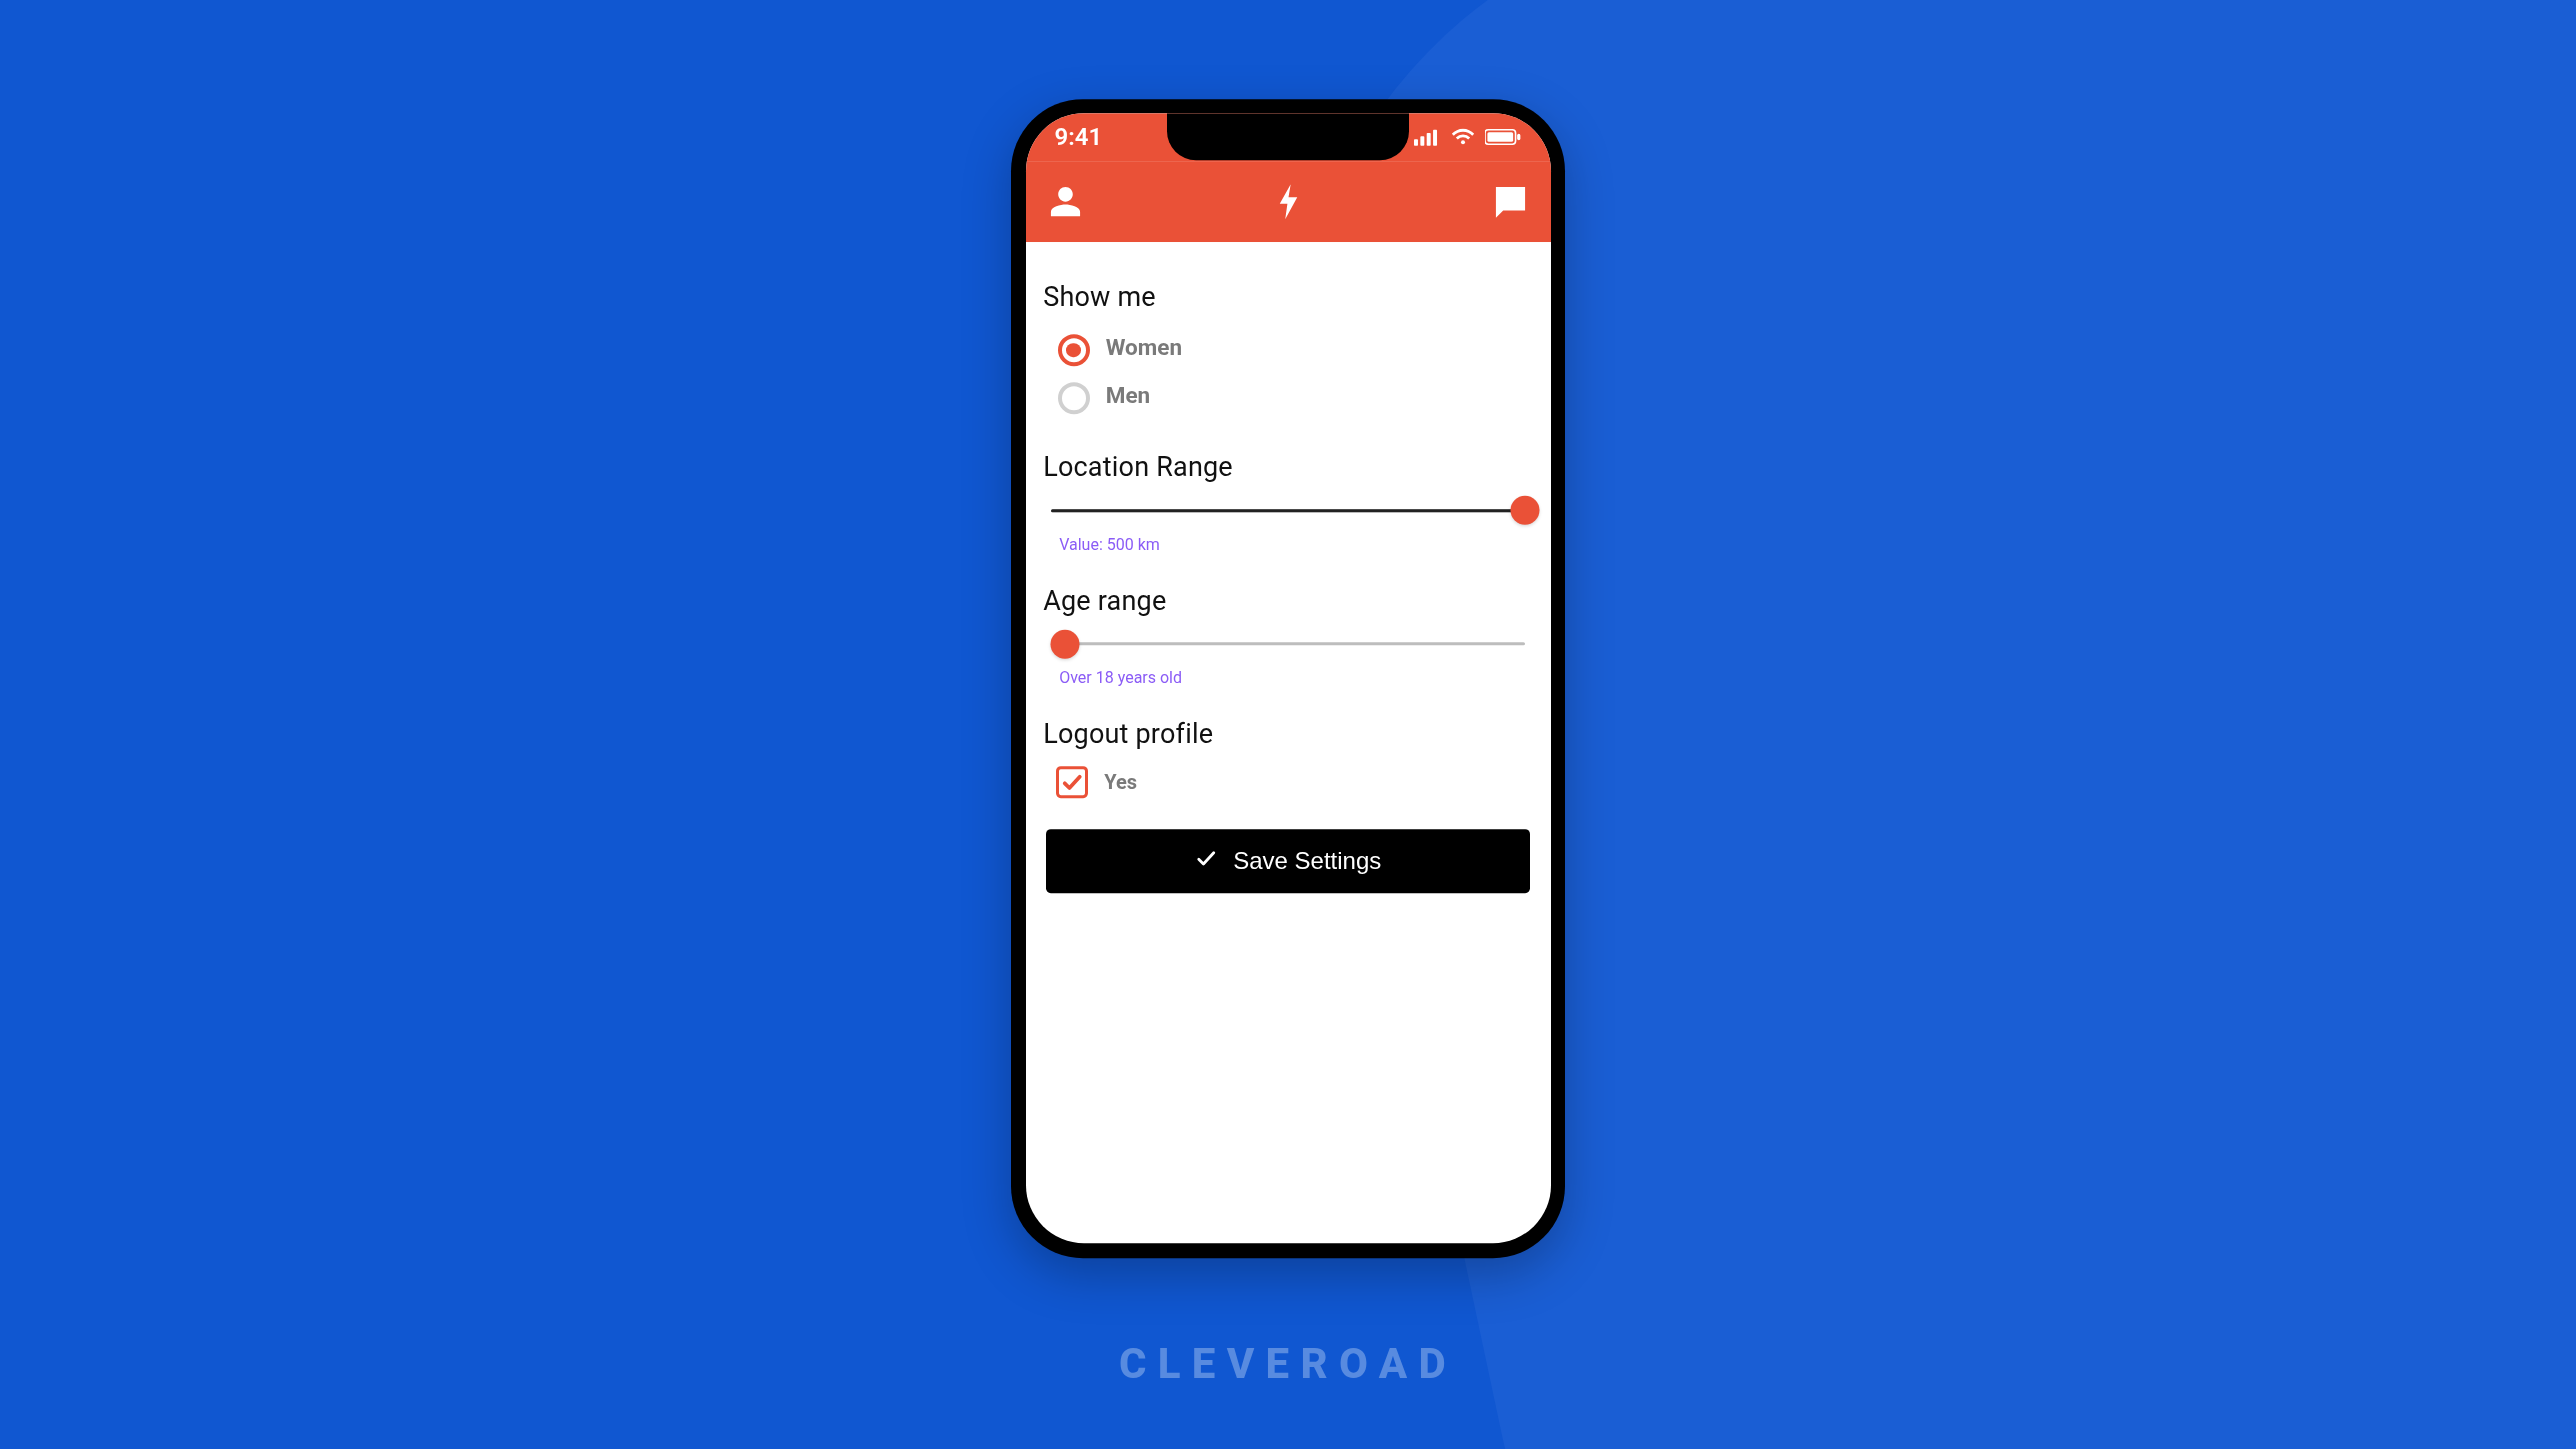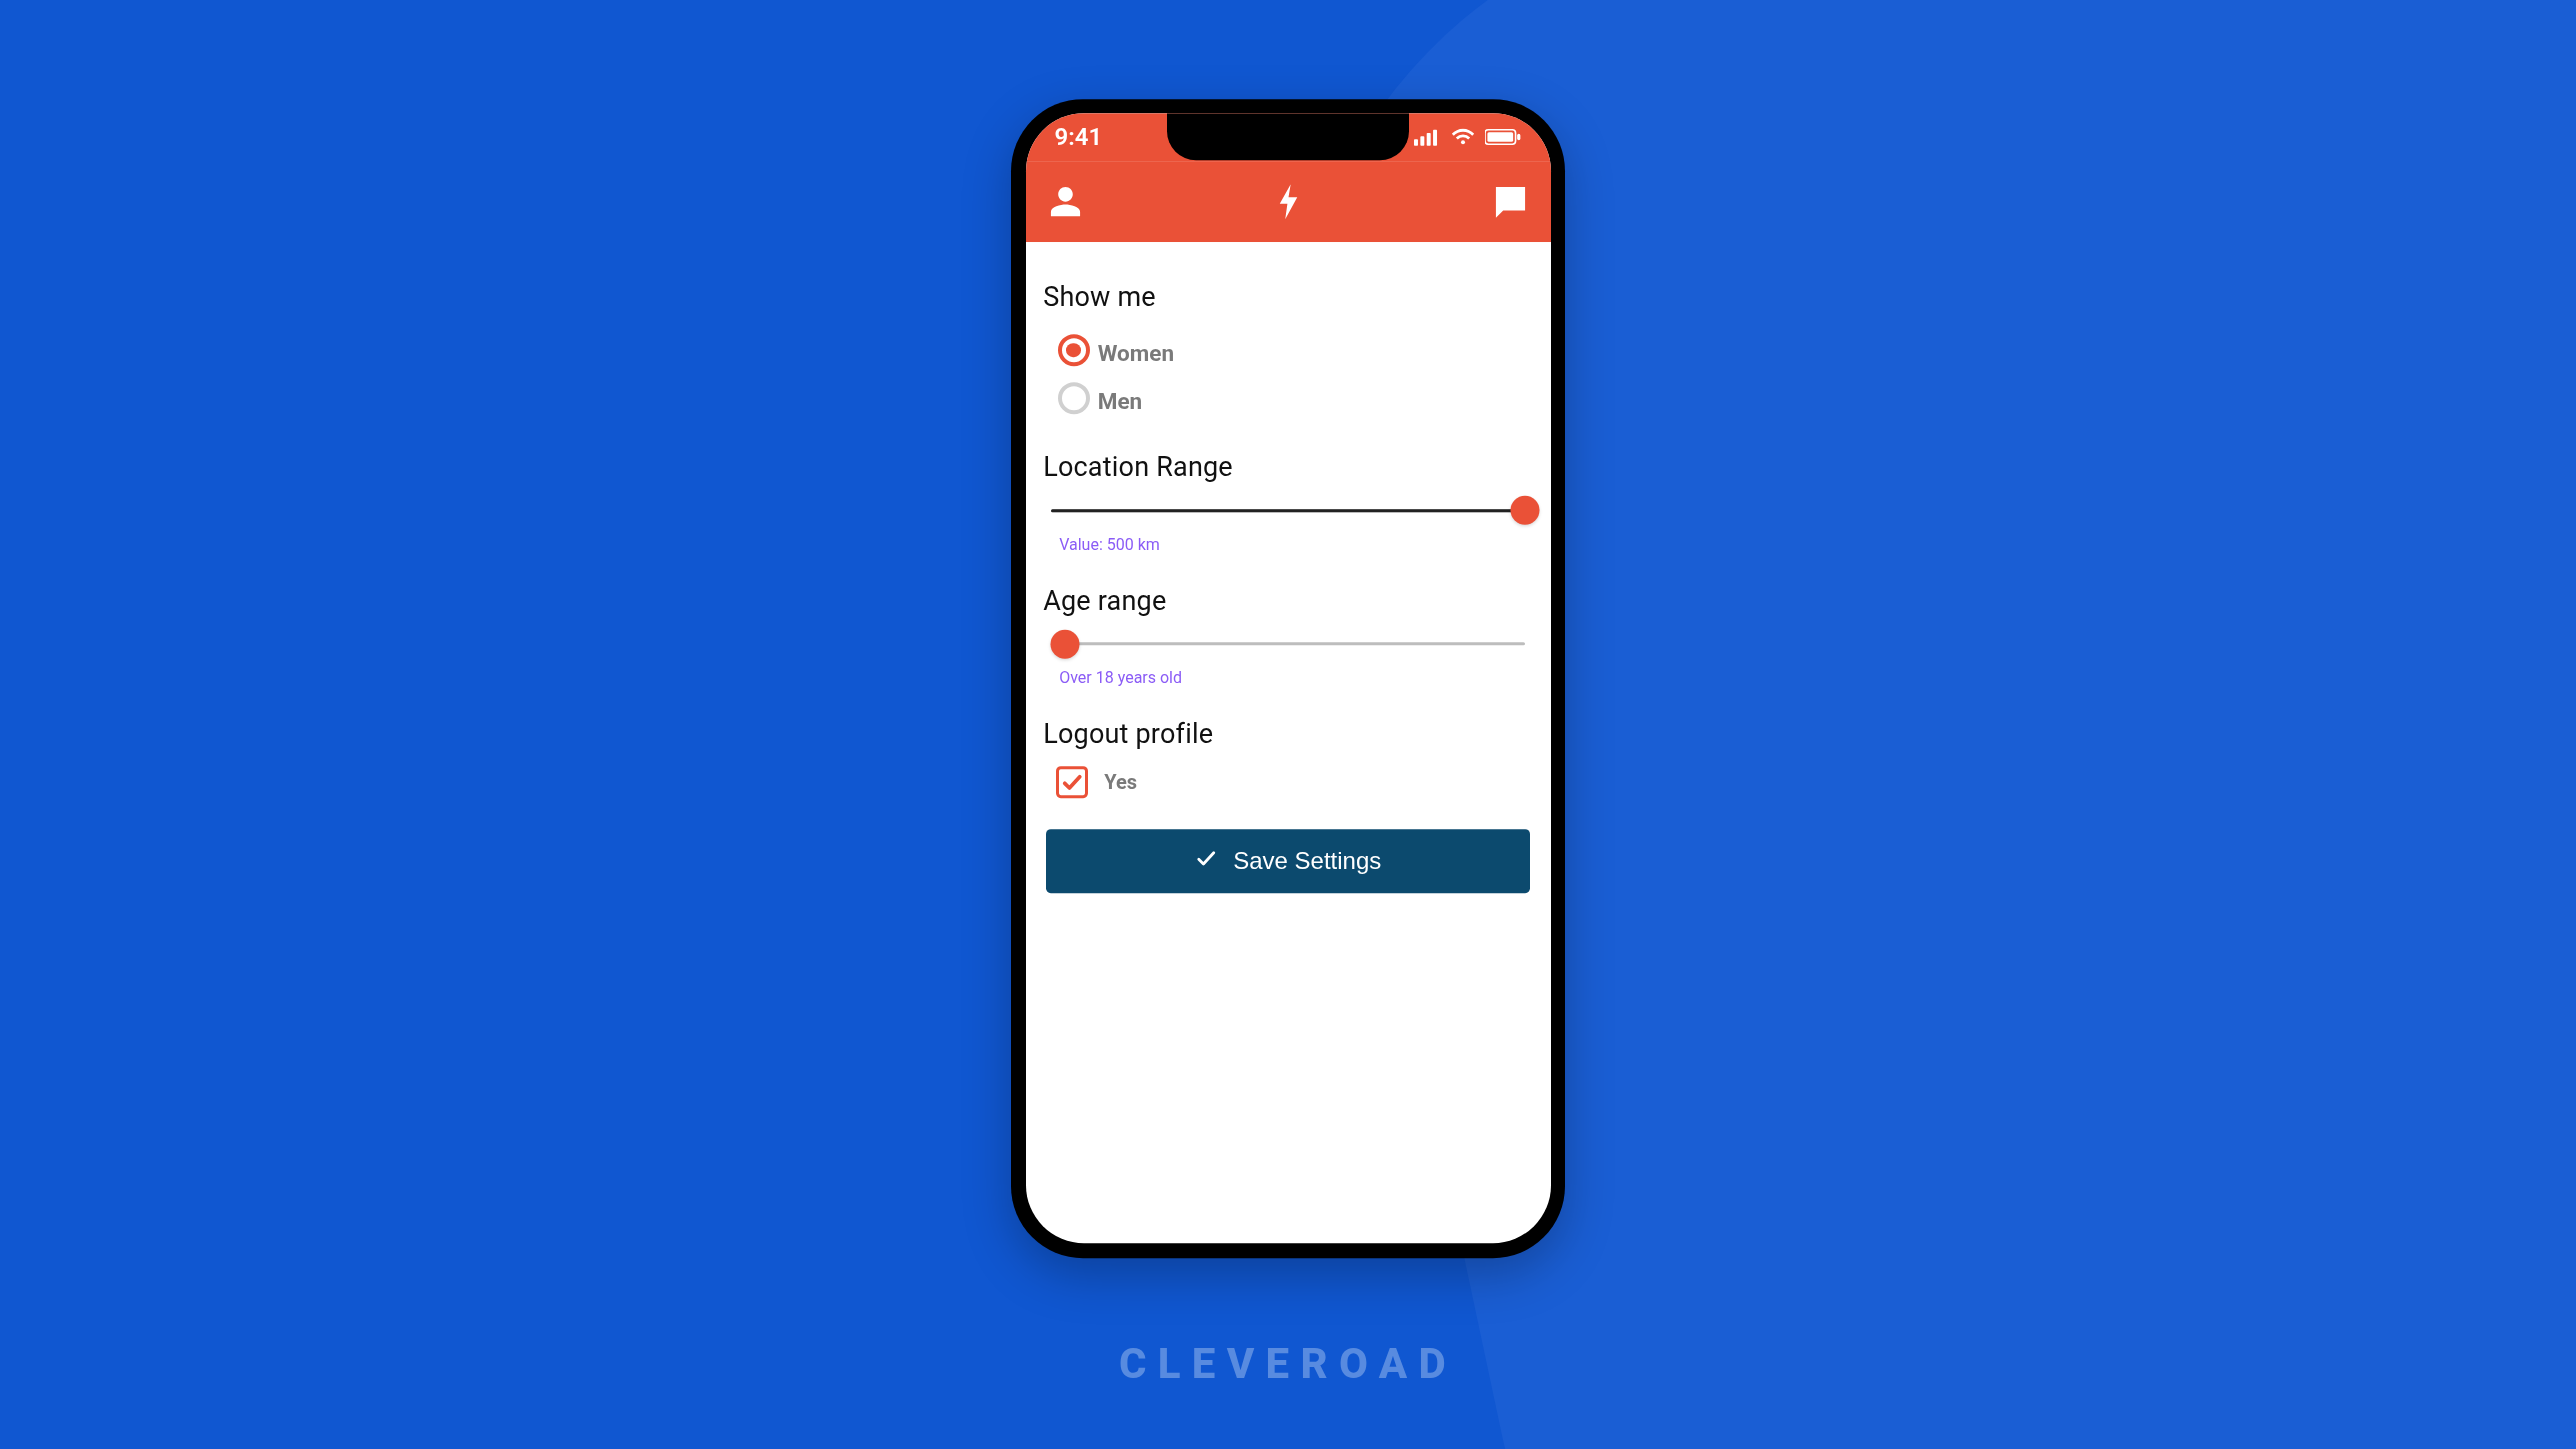--- a/index.html
+++ b/index.html
@@ -109,22 +109,22 @@
     font-size: 27px;
     font-weight: 400;
     color: #111;
     margin-bottom: 16px;
     letter-spacing: 0.2px;
   }
 
   
   .radio-row {
     display: flex;
-    align-items: flex-end;
-    gap: 8px;
+    align-items: flex-start;
+    gap: 16px;
     padding: 4.8px 0 6.4px 14.5px;
     margin-bottom: 4.8px;
   }
   .radio {
     width: 32px;
     height: 32px;
     border-radius: 50%;
     border: 4px solid #d0d0d0;
     display: flex;
     align-items: center;
@@ -216,21 +216,21 @@
     align-items: center;
     justify-content: center;
     gap: 16px;
     font-size: 24px;
     font-weight: 500;
     margin-top: 19.3px;
     border: none;
     cursor: pointer;
   }
   .btn-primary {
-    background: #0c4a6e;
+    background: #000000;
     color: #fff;
     text-align: center;
   }
   .btn-outline {
     background: #fff;
     color: #ea5137;
     border: 1.6px solid #ea5137;
   }
   .btn svg { flex-shrink: 0; }
 

